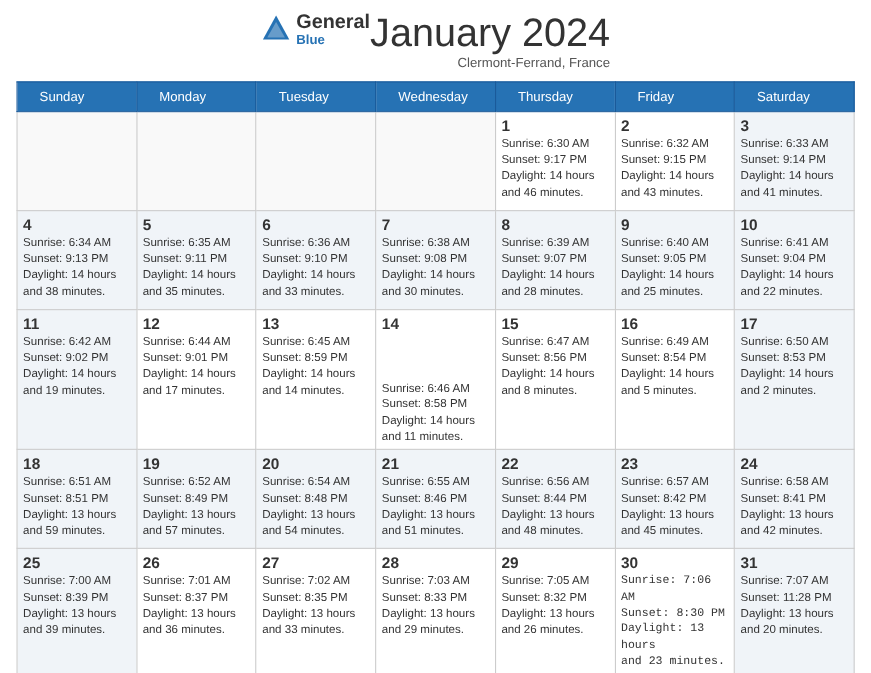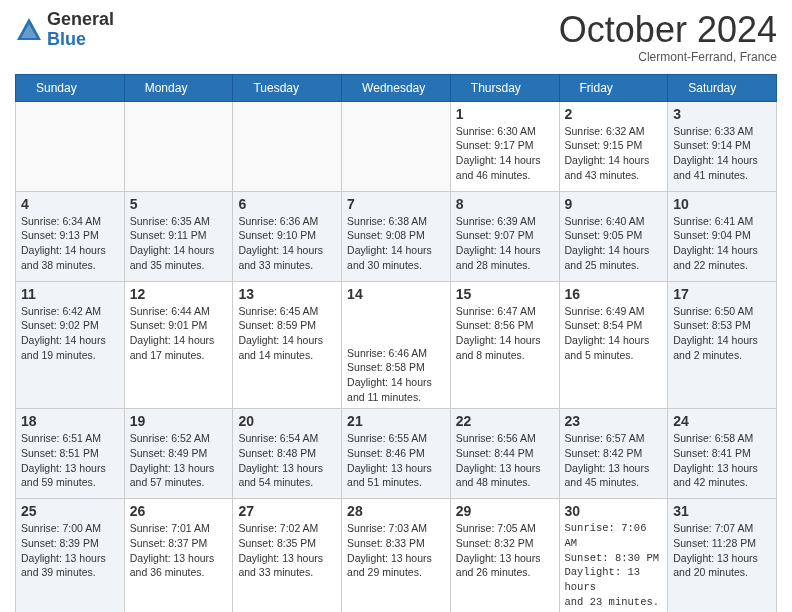--- a/index.html
+++ b/index.html
@@ -5,41 +5,41 @@
     * { box-sizing: border-box; margin: 0; padding: 0; }
     body {
       font-family: Arial, sans-serif;
       background: #fff;
       width: 792px;
       min-height: 612px;
       padding: 10px 15px;
     }
     .header-area {
       display: flex;
-      justify-content: space-between;
+      justify-content: center;
       align-items: flex-start;
       margin-bottom: 10px;
     }
     .logo {
       display: flex;
       align-items: center;
       gap: 4px;
     }
     .logo-text {
       display: flex;
       flex-direction: column;
       line-height: 1.1;
     }
     .logo-general {
       font-size: 18px;
       font-weight: bold;
       color: #333;
     }
     .logo-blue {
-      font-size: 18px;
+      font-size: 12px;
       font-weight: bold;
       color: #2672b4;
     }
     .logo-icon {
       width: 28px;
       height: 28px;
     }
     .title-area {
       text-align: right;
     }
@@ -108,21 +108,21 @@
     <svg class="logo-icon" viewBox="0 0 28 28" xmlns="http://www.w3.org/2000/svg">
       <polygon points="14,2 26,24 2,24" fill="#2672b4"></polygon>
       <polygon points="14,8 22,22 6,22" fill="#fff" opacity="0.3"></polygon>
     </svg>
     <div class="logo-text">
       <span class="logo-general">General</span>
       <span class="logo-blue">Blue</span>
     </div>
   </div>
   <div class="title-area">
-    <div class="month-year">October 2024</div>
+    <div class="month-year">January 2024</div>
     <div class="city">Clermont-Ferrand, France</div>
   </div>
 </div>
 
 <table class="calendar">
   <thead>
     <tr>
     <th>Sunday</th>
         <th>Monday</th>
         <th>Tuesday</th>

